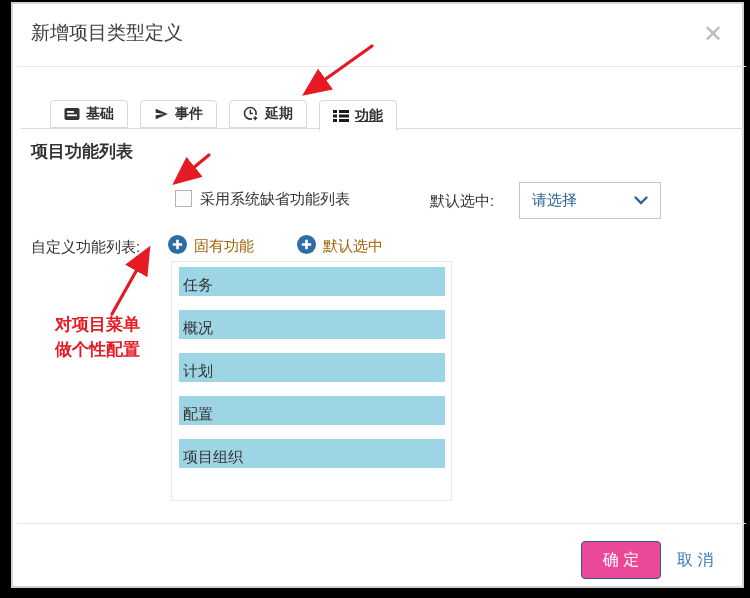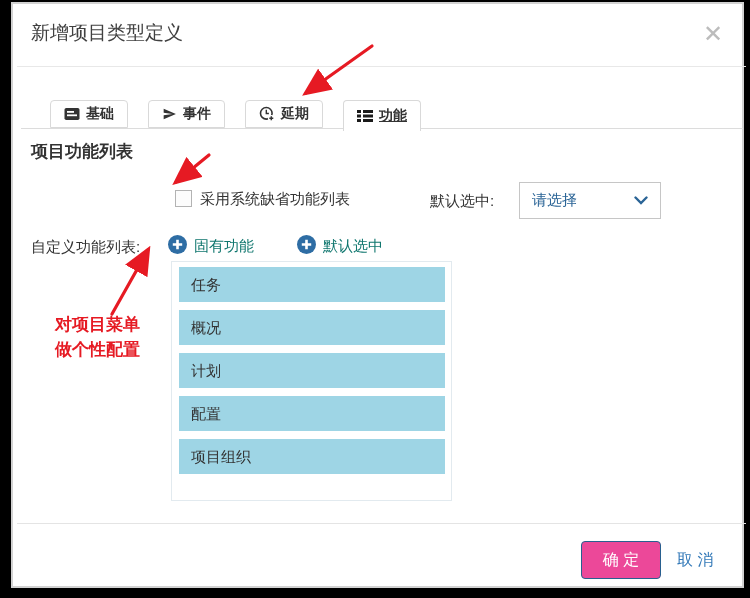--- a/index.html
+++ b/index.html
@@ -10,49 +10,49 @@
   .abs { position:absolute; }
 
   .dlg-title { left:18px; top:16px; font-size:19px; color:#404040; }
   .close-x { left:690px; top:18px; font-size:24px; color:#bcbcbc; cursor:pointer; line-height:1; }
 
   .hr { height:1px; background:#e8e8e8; }
   .hr-title { left:4px; top:62px; width:729px; }
   .tab-underline { left:8px; top:124px; width:722px; height:1px; background:#dcdcdc; z-index:1; }
   .hr-footer { left:4px; top:519px; width:729px; background:#e4e4e4; }
 
-  .tabs { left:37px; top:96px; display:flex; gap:20px; align-items:flex-start; z-index:2; }
+  .tabs { left:37px; top:96px; display:flex; gap:12px; align-items:flex-start; z-index:2; }
   .tab { height:28px; border:1px solid #d9d9d9; border-radius:4px 4px 0 0; background:#fff;
          display:flex; align-items:center; gap:6px; padding:0 13px;
          font-size:14px; font-weight:600; color:#333; cursor:pointer; }
   .tab.active { height:31px; border-bottom:none;text-decoration:underline; }
   .tab svg { display:block; }
 
   .section-heading { left:18px; top:136px; font-size:17px; font-weight:bold; color:#333; }
 
   .checkbox { left:162px; top:186px; width:17px; height:17px; border:1px solid #b3b3b3;
               background:#fcfcfc; cursor:pointer; }
   .checkbox-label { left:187px; top:186px; font-size:15px; color:#333; }
 
   .dd-label { left:417px; top:188px; font-size:15px; color:#333; }
   .dropdown { left:506px; top:178px; width:142px; height:37px; border:1px solid #c6c6c6;
               background:#fff; display:flex; align-items:center; padding:0 12px; cursor:pointer; }
   .dropdown .value { font-size:15px; color:#2a6496; flex:1; }
   .dropdown svg { display:block; }
 
   .custom-label { left:18px; top:234px; font-size:15px; color:#333; }
   .plus-btn { display:flex; align-items:center; gap:7px; cursor:pointer; }
-  .plus-btn .lbl { font-size:15px; color:#0f766e; }
+  .plus-btn .lbl { font-size:15px; color:#a16207; }
   .plus-inherent { left:155px; top:231px; }
   .plus-extended { left:284px; top:231px; }
 
   .func-list { left:158px; top:257px; width:281px; height:240px; border:1px solid #e2eaef;
                background:#fff; }
-  .func-item { position:absolute; left:7px; width:266px; height:35px; background:#9ed5e5;
-               font-size:15px; color:#333; line-height:35px; padding-left:12px; cursor:pointer; }
+  .func-item { position:absolute; left:7px; width:266px; height:29px; background:#9ed5e5;
+               font-size:15px; color:#333; line-height:35px; padding-left:4px; cursor:pointer; }
 
   .annotation { left:42px; top:308px; font-size:17px; font-weight:bold; color:#e61a23;
                 line-height:25px; }
 
   .ok-btn { left:568px; top:537px; width:80px; height:38px; background:#ec4899;
             border:1px solid #28608f; border-radius:4px; color:#fff; font-size:16px;
             display:flex; align-items:center; justify-content:center; cursor:pointer; }
   .cancel-link { left:664px; top:546px; font-size:16px; color:#3379b8; cursor:pointer; }
 
   .arrows { left:0; top:0; width:750px; height:598px; pointer-events:none; z-index:5; }

